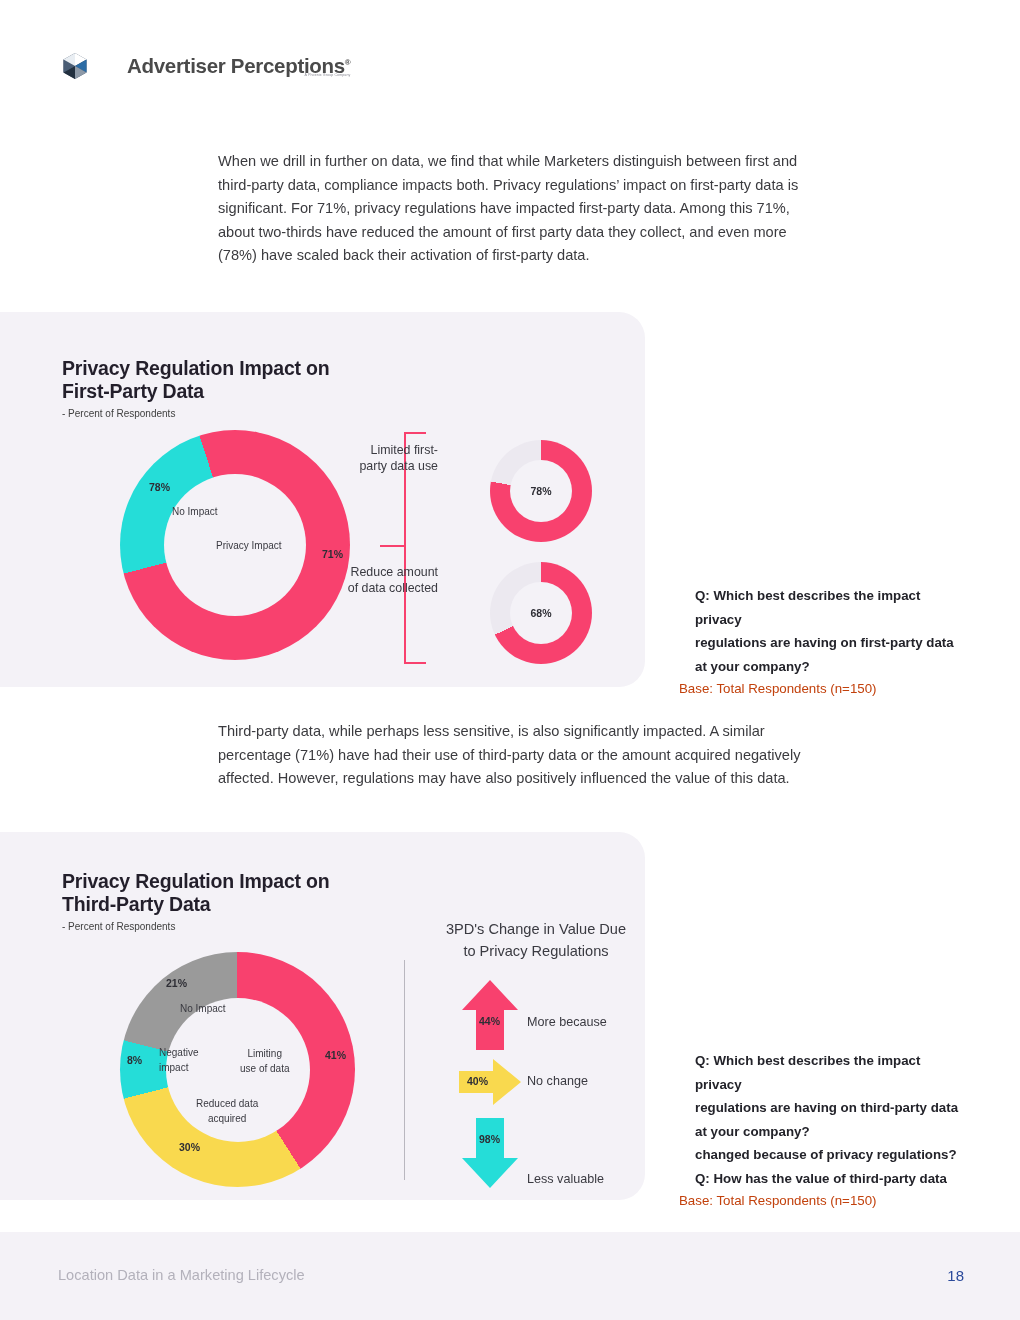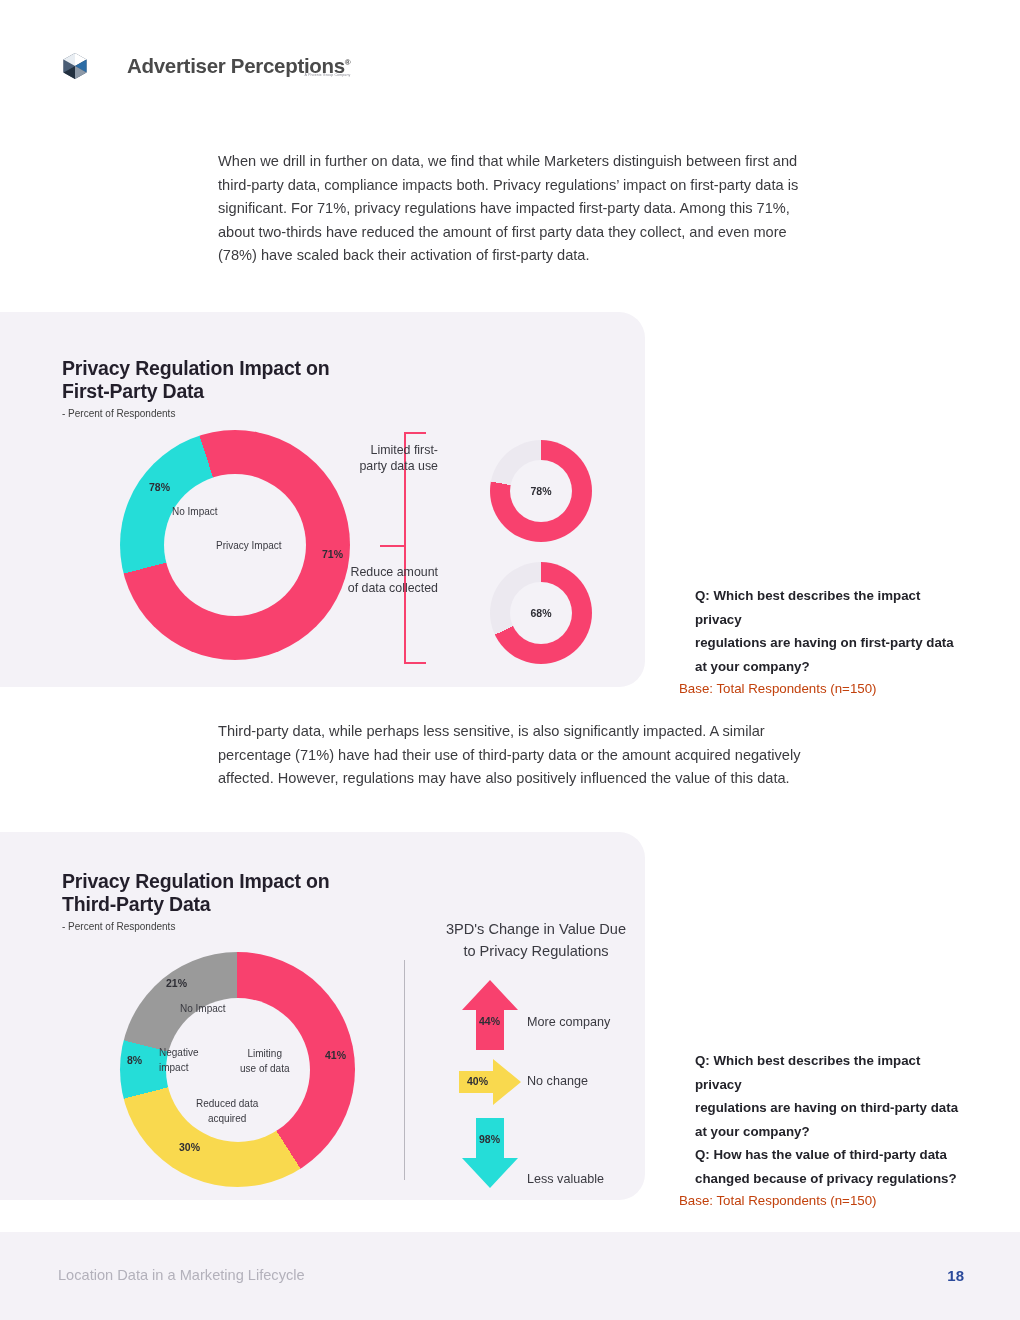--- a/index.html
+++ b/index.html
@@ -233,21 +233,21 @@
     position: absolute;
     left: 58px; top: 1267px;
     font-size: 14.6px;
     color: #b3b1bb;
     font-weight: 300;
   }
   .footer-page {
     position: absolute;
     right: 56px; top: 1267px;
     font-size: 15px;
-    font-weight: bold;
+    font-weight: normal;
     color: #2b4a9b;
     margin-left: 18px;
   }
 </style>
 </head>
 <body>
 
 <div class="logo-row">
   <svg class="logo-mark" viewBox="0 0 26 28">
     <polygon points="13,1 24.5,7.5 24.5,20.5 13,27 1.5,20.5 1.5,7.5" fill="#3b4c63"></polygon>
@@ -341,21 +341,21 @@
   <div>3PD's Change in Value Due</div>
   <div>to Privacy Regulations</div>
 </div>
 
 <div class="arrow-row" style="left:462px; top:980px; width:56px; height:70px;">
   <svg width="56" height="70" viewBox="0 0 56 70">
     <polygon points="28,0 56,30 42,30 42,70 14,70 14,30 0,30" fill="#f8416e"></polygon>
   </svg>
 </div>
 <div class="arrow-pct" style="left:479px; top:1015px;">44%</div>
-<div class="arrow-lbl" style="left:527px; top:1015px;">More company</div>
+<div class="arrow-lbl" style="left:527px; top:1015px;">More because</div>
 
 <div class="arrow-row" style="left:459px; top:1059px; width:62px; height:46px;">
   <svg width="62" height="46" viewBox="0 0 62 46">
     <polygon points="0,12 34,12 34,0 62,23 34,46 34,34 0,34" fill="#f9d94e"></polygon>
   </svg>
 </div>
 <div class="arrow-pct" style="left:467px; top:1075px;">40%</div>
 <div class="arrow-lbl" style="left:527px; top:1074px;">No change</div>
 
 <div class="arrow-row" style="left:462px; top:1118px; width:56px; height:70px;">
@@ -363,20 +363,20 @@
     <polygon points="14,0 42,0 42,40 56,40 28,70 0,40 14,40" fill="#25ddd8"></polygon>
   </svg>
 </div>
 <div class="arrow-pct" style="left:479px; top:1133px;">98%</div>
 <div class="arrow-lbl" style="left:527px; top:1172px;">Less valuable</div>
 
 <div class="qblock" id="qblock-2">
   <div class="q-line">Q: Which best describes the impact privacy</div>
   <div class="q-line">regulations are having on third-party data</div>
   <div class="q-line">at your company?</div>
+  <div class="q-line">changed because of privacy regulations?</div>
   <div class="q-line">Q: How has the value of third-party data</div>
-  <div class="q-line">changed because of privacy regulations?</div>
   <div class="q-base">Base: Total Respondents (n=150)</div>
 </div>
 
 <div class="footer-band"></div>
 <div class="footer-text">Location Data in a Marketing Lifecycle</div>
 <div class="footer-page">18</div>
 
 </body></html>

